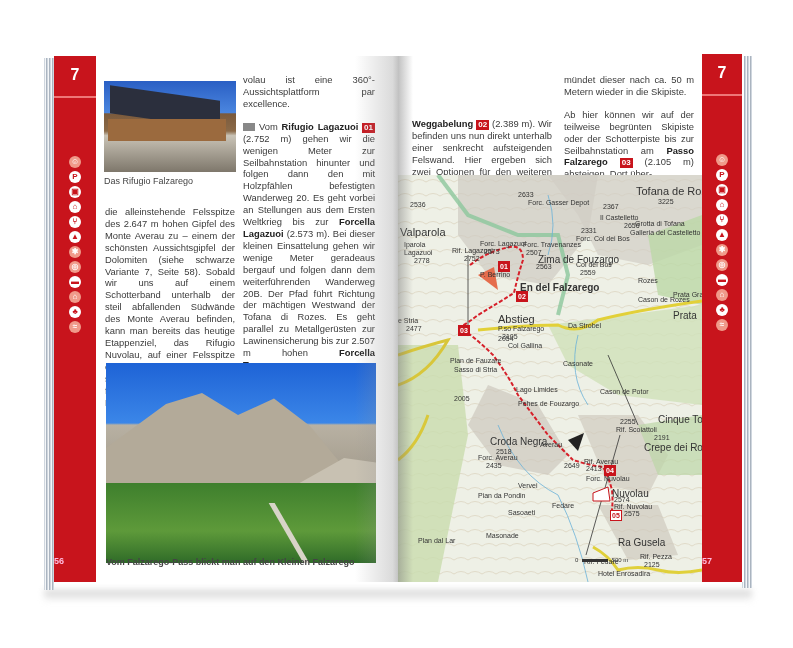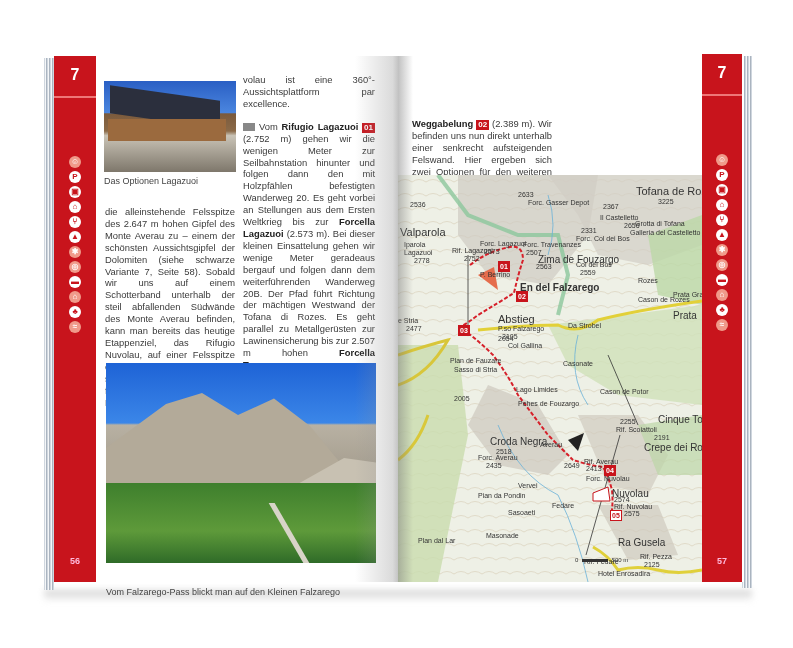--- a/index.html
+++ b/index.html
@@ -8,21 +8,21 @@
   .edge-left{position:absolute;left:44px;top:58px;width:10px;height:532px;background:repeating-linear-gradient(90deg,#cfd6de 0 1px,#f4f6f8 1px 2px,#aab4c0 2px 3px);}
   .edge-right{position:absolute;left:742px;top:56px;width:10px;height:532px;background:repeating-linear-gradient(90deg,#cfd6de 0 1px,#f4f6f8 1px 2px,#aab4c0 2px 3px);}
   .page-left{position:absolute;left:54px;top:56px;width:344px;height:526px;background:#fff;}
   .page-right{position:absolute;left:398px;top:54px;width:346px;height:528px;background:#fff;}
   .gutter{position:absolute;left:355px;top:56px;width:58px;height:526px;background:linear-gradient(90deg,rgba(255,255,255,0) 0%,rgba(150,150,150,.35) 65%,rgba(120,120,120,.45) 75%,rgba(255,255,255,0) 100%);pointer-events:none;}
   .tab{position:absolute;background:#c8141c;color:#fff;}
   .tab-left{left:54px;top:56px;width:42px;height:526px;}
   .tab-right{left:702px;top:54px;width:40px;height:528px;}
   .tab .num{position:absolute;left:0;right:0;top:10px;text-align:center;font-weight:bold;font-size:16px;}
   .tab .sep{position:absolute;left:0;right:0;top:40px;height:2px;background:#e77;}
-  .tab .pagenum{position:absolute;left:0;right:0;bottom:16px;text-align:center;font-size:9px;font-weight:bold;color:#fbd;}
+  .tab .pagenum{position:absolute;left:0;right:0;bottom:16px;font-size:9px;font-weight:bold;color:#fbd;}
   .icons{position:absolute;left:0;right:0;top:100px;display:flex;flex-direction:column;align-items:center;gap:3px;}
   .ic{width:12px;height:12px;border-radius:50%;background:#fff;color:#c8141c;font-size:8px;line-height:12px;text-align:center;font-weight:bold;}
   .ic.dim{background:#f09a8a;color:#fff;}
   .photo1{position:absolute;left:104px;top:81px;width:132px;height:91px;background:linear-gradient(#2a5fc4 0%,#4b86df 35%,#7b5a3c 36%,#8b6a48 55%,#c9c3b6 60%,#7e776b 100%);}
   .photo1 .roof{position:absolute;left:6px;top:12px;width:110px;height:28px;background:#2b2f3d;transform:skewY(8deg);}
   .photo1 .wall{position:absolute;left:4px;top:38px;width:118px;height:22px;background:#9b6a3e;}
   .caption{position:absolute;font-size:9px;color:#444;}
   .photo2{position:absolute;left:106px;top:363px;width:270px;height:200px;background:linear-gradient(#1e63d6 0%,#3b86e8 30%,#b8b1a3 31%,#a59d8e 55%,#cfc9bd 62%,#4f8b3a 70%,#2e6b2b 100%);overflow:hidden;}
   .photo2 .mtn{position:absolute;left:0;top:30px;width:240px;height:110px;background:#b3aa99;clip-path:polygon(0 50%,25% 10%,40% 0,55% 20%,70% 5%,85% 30%,100% 70%,100% 100%,0 100%);}
   .photo2 .mtn2{position:absolute;left:190px;top:95px;width:80px;height:45px;background:#c8c1b2;clip-path:polygon(0 60%,60% 0,100% 10%,100% 100%,0 100%);}
@@ -67,47 +67,49 @@
       <span class="ic">♣</span>
       <span class="ic dim">≈</span>
     </div>
   <div class="pagenum">56</div>
 </div>
 
 <div class="photo1">
   <div class="roof"></div>
   <div class="wall"></div>
 </div>
-<div class="caption" style="left:104px;top:176px;">Das Optionen Lagazuoi</div>
+<div class="caption" style="left:104px;top:176px;">Das Rifugio Falzarego</div>
 
 <div class="col" style="left:105px;top:206px;width:130px;">
   <p>die alleinstehende Felsspitze des 2.647 m hohen Gipfel des Monte Averau zu – einem der schönsten Aussichtsgipfel der Dolomiten (siehe schwarze Variante 7, Seite 58). Sobald wir uns auf einem Schotterband unterhalb der steil abfallenden Südwände des Monte Averau befinden, kann man bereits das heutige Etappenziel, das Rifugio Nuvolau, auf einer Felsspitze erspähen. Auch präsentiert sich der Monte Pelmo sehr fotogen. Der Gipfel des Monte Nu-</p>
 </div>
 
 <div class="col" style="left:243px;top:74px;width:132px;">
   <p>volau ist eine 360°-Aussichtsplattform par excellence.</p>
   <p><span class="play"></span><span>Vom </span><b>Rifugio Lagazuoi</b> <span class="mark">01</span><span> (2.752 m) gehen wir die wenigen Meter zur Seilbahnstation hinunter und folgen dann den mit Holzpfählen befestigten Wanderweg 20. Es geht vorbei an Stellungen aus dem Ersten Weltkrieg bis zur </span><b>Forcella Lagazuoi</b><span> (2.573 m). Bei dieser kleinen Einsattelung gehen wir wenige Meter geradeaus bergauf und folgen dann dem weiterführenden Wanderweg 20B. Der Pfad führt Richtung der mächtigen Westwand der Tofana di Rozes. Es geht parallel zu Metallgerüsten zur Lawinensicherung bis zur 2.507 m hohen </span><b>Forcella Travenanzes</b><span>.</span></p>
   <p>Von dort steigen wir dann in südliche Richtung auf dem Wanderweg 402 bis zur querenden Skipiste ab und gehen auf dem nachfolgenden Pfad bis zu einer</p>
 </div>
 
 <div class="photo2">
   <div class="mtn"></div>
   <div class="mtn2"></div>
   <div class="grass"></div>
   <div class="road"></div>
 </div>
-<div class="caption" style="left:106px;top:587px;">Vom Falzarego-Pass blickt man auf den Kleinen Falzarego</div>
+<div class="caption" style="left:106px;top:557px;font-weight:bold;">Vom Falzarego-Pass blickt man auf den Kleinen Falzarego</div>
 
 <div class="page-right"></div>
 
 <div class="col" style="left:412px;top:74px;width:140px;margin-top:44px;">
   <p><b>Weggabelung</b> <span class="mark">02</span><span> (2.389 m). Wir befinden uns nun direkt unterhalb einer senkrecht aufsteigenden Felswand. Hier ergeben sich zwei Optionen für den weiteren Abstieg. Geradeaus führt der Wanderweg 402 weiter. Gehen wir scharf links auf dem Pfad, so</span></p>
 </div>
 
 <div class="col" style="left:564px;top:74px;width:130px;">
+  <p>mündet dieser nach ca. 50 m Metern wieder in die Skipiste.</p>
+  <p><span>Ab hier können wir auf der teilweise begrünten Skipiste oder der Schotterpiste bis zur Seilbahnstation am </span><b>Passo Falzarego</b> <span class="mark">03</span><span> (2.105 m) absteigen. Dort über-</span></p>
 </div>
 
 <div class="map" id="map">
   <svg width="304" height="407" viewBox="0 0 304 407">
     <defs>
       <pattern id="contour" width="14" height="14" patternUnits="userSpaceOnUse">
         <path d="M0 7 Q7 2 14 7" fill="none" stroke="#d6cbb4" stroke-width="0.6"></path>
       </pattern>
     </defs>
     <rect width="304" height="407" fill="#eef0e6"></rect>

